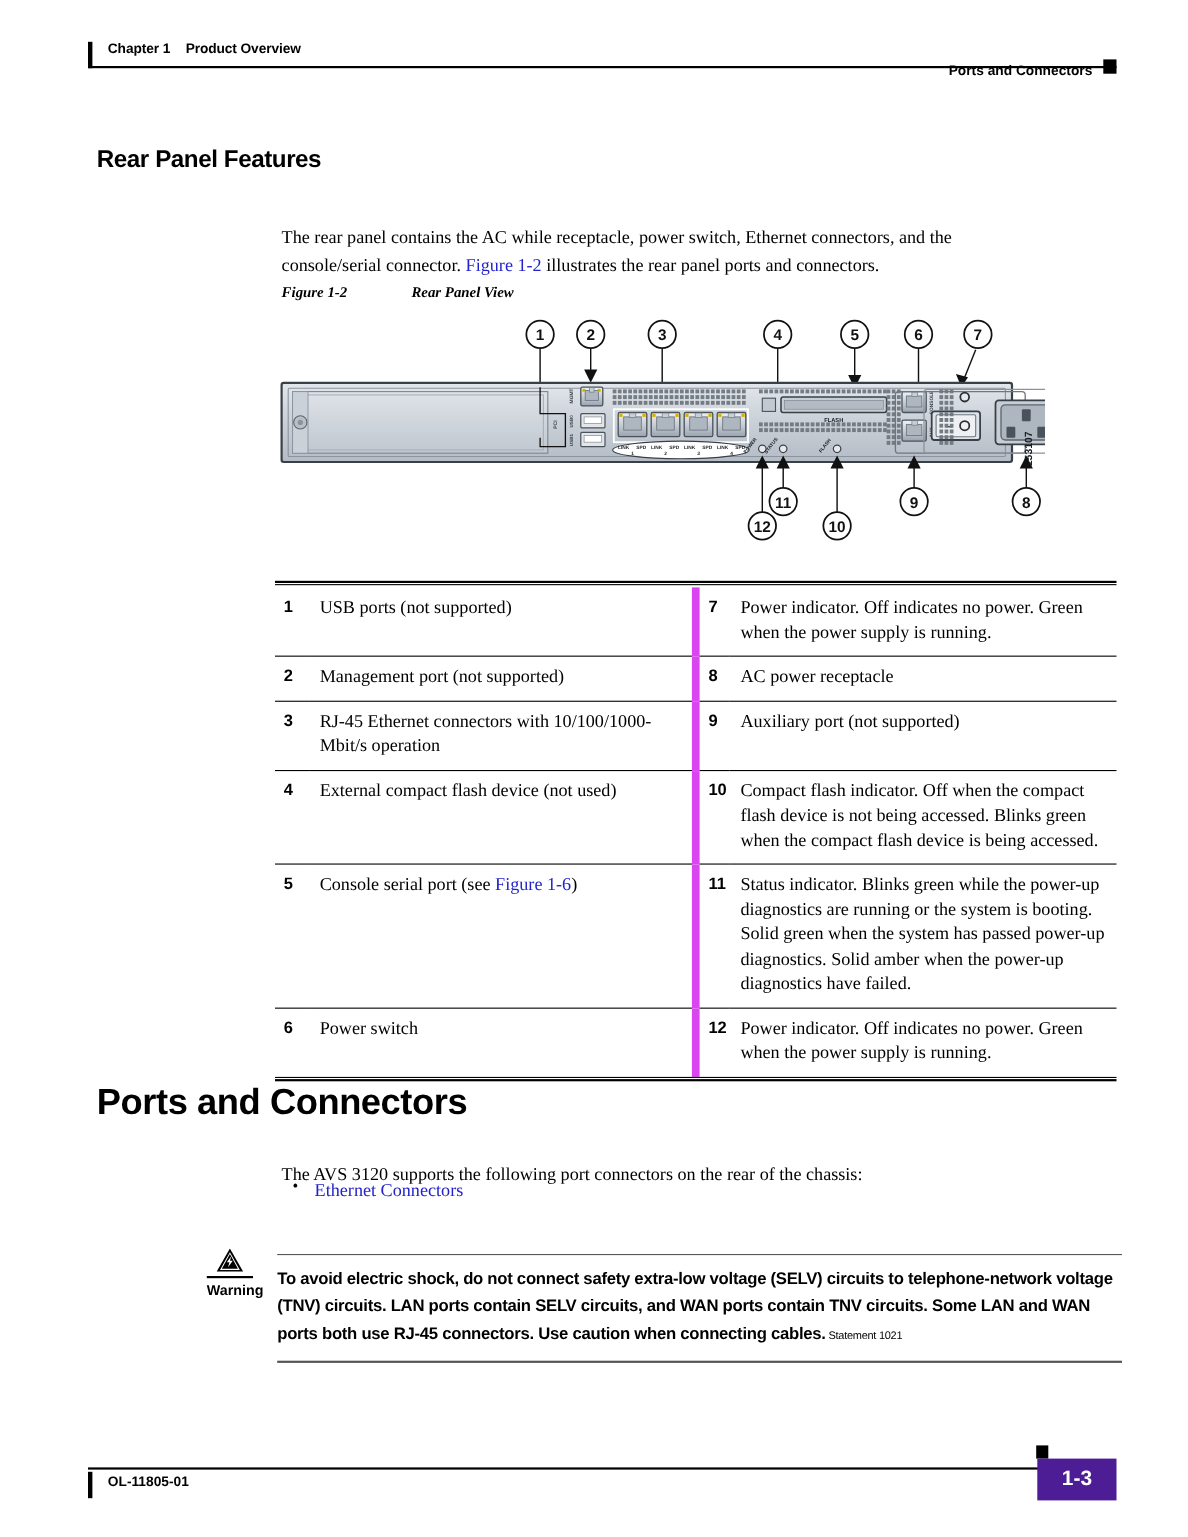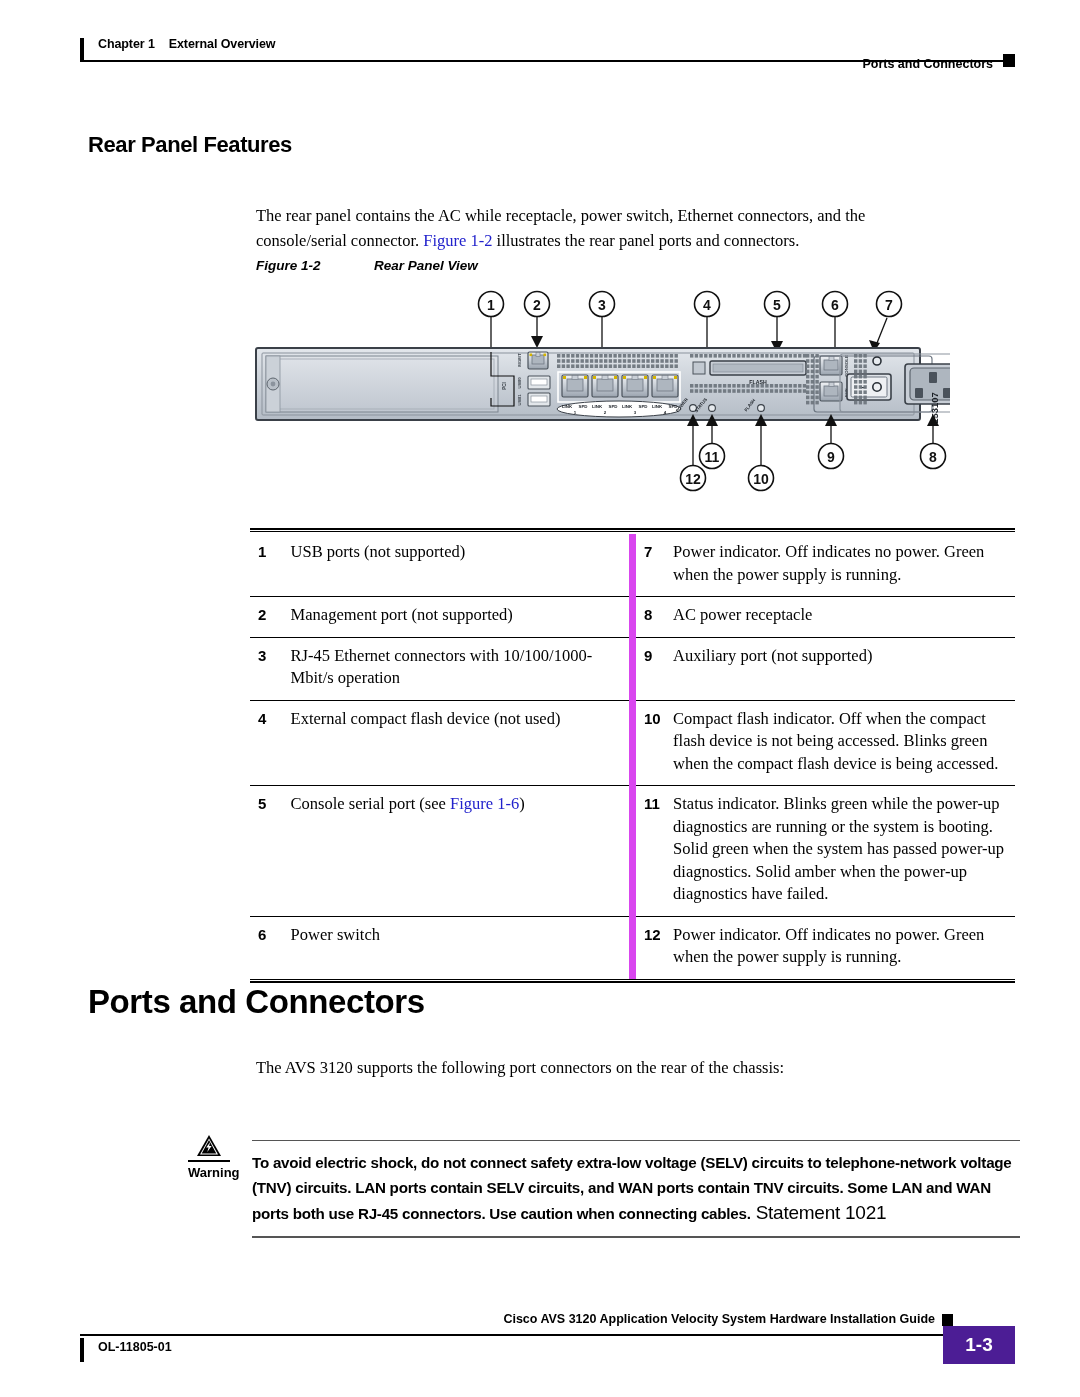--- a/index.html
+++ b/index.html
@@ -46,21 +46,21 @@
     font-family:"Liberation Serif", serif;
     font-size:16.5px; line-height:25px; text-align:left;
   }
   #intro-para { left:256px; top:186px; width:700px; }
   #ports-intro { left:256px; top:1038px; width:700px; }
   a.xref, .xref { color:#2222cc; text-decoration:none; }
 
   
   .fig-caption {
     position:absolute; left:256px; top:258px;
-    font-family:Liberation Sans, sans-serif;
+    font-family:Liberation Serif, serif;
     font-weight:bold; font-style:italic; font-size:13.5px;
   }
   .fig-caption .num { display:inline-block; width:118px; }
 
   
   #figure-rear-panel { position:absolute; left:250px; top:290px; width:700px; height:210px; }
 
   
   #callout-table {
     position:absolute; left:250px; top:534px; width:765px;
@@ -94,21 +94,21 @@
   #warn-label {
     font-family:"Liberation Sans", sans-serif; font-weight:bold; font-size:13px;
   }
   #warn-text-wrap { position:absolute; left:112px; top:8px; width:768px; }
   #warn-rule-top { width:768px; height:1.3px; background:#555; margin-bottom:9px; }
   #warn-rule-bot { width:768px; height:1.3px; background:#555; margin-top:10px; }
   #warn-text {
     font-family:"Liberation Sans", sans-serif; font-weight:bold;
     font-size:15.2px; line-height:25px; letter-spacing:-0.25px;
   }
-  #warn-text .stmt { font-weight:normal; font-size:19px; }
+  #warn-text .stmt { font-weight:normal; font-size:10px; }
 
   
   #pg-footer { position:absolute; left:80px; top:1312px; width:935px; height:55px; }
   #ftr-guide {
     position:absolute; right:80px; top:0;
     font-family:"Liberation Sans", sans-serif; font-weight:bold; font-size:12.5px;
     white-space:nowrap;
   }
   #ftr-guide-tick { position:absolute; right:62px; top:2px; width:11px; height:12px; background:#000; }
   #ftr-rule { position:absolute; left:0; top:22px; width:880px; height:1.6px; background:#000; }
@@ -124,21 +124,21 @@
     display:flex; align-items:center; justify-content:center;
   }
 </style>
 </head>
 <body>
 
 <div class="pg-header">
   <div class="hdr-tick-l"></div>
   <div class="hdr-rule"></div>
   <div class="hdr-left">
-    <span class="chap">Chapter 1</span><span>External Overview</span>
+    <span class="chap">Chapter 1</span><span>Product Overview</span>
   </div>
   <div class="hdr-right">Ports and Connectors</div>
   <div class="hdr-tick-r"></div>
 </div>
 
 <h1 class="sec-title" id="rear-panel-title">Rear Panel Features</h1>
 
 <p class="body-p" id="intro-para"><span>The rear panel contains the AC while receptacle, power switch, Ethernet connectors, and the console/serial connector. </span><span class="xref">Figure 1-2</span><span> illustrates the rear panel ports and connectors.</span></p>
 
 <div class="fig-caption">
@@ -657,20 +657,23 @@
     </tr>
   </tbody>
 </table>
 <div class="tbl-bot-rule" id="tbl-bot-rule" style="top: 979px;"></div>
 
 <h1 class="sec-title" id="ports-conn-title">Ports and Connectors</h1>
 
 <p class="body-p" id="ports-intro">The AVS 3120 supports the following port connectors on the rear of the chassis:</p>
 
 <div id="ports-list">
+  <div class="li">
+    <span>Ethernet Connectors</span>
+  </div>
 </div>
 
 <div id="warning-block">
   <div id="warn-icon-wrap">
     <svg id="warn-icon" width="26" height="24" viewBox="0 0 26 24">
       <polygon points="13,1 25,22 1,22" fill="#000"></polygon>
       <polygon points="13,4.5 22,20.5 4,20.5" fill="#fff"></polygon>
       <polygon points="13,6 20.3,19.4 5.7,19.4" fill="#000"></polygon>
       <polygon points="14.2,8 10.2,13.6 12.6,13.6 11.3,18 15.6,12.1 13.1,12.1" fill="#fff"></polygon>
     </svg>
@@ -678,19 +681,18 @@
     <div id="warn-label">Warning</div>
   </div>
   <div id="warn-text-wrap">
     <div id="warn-rule-top"></div>
     <div id="warn-text"><span>To avoid electric shock, do not connect safety extra-low voltage (SELV) circuits to telephone-network voltage (TNV) circuits. LAN ports contain SELV circuits, and WAN ports contain TNV circuits. Some LAN and WAN ports both use RJ-45 connectors. Use caution when connecting cables.</span><span class="stmt"> Statement 1021</span></div>
     <div id="warn-rule-bot"></div>
   </div>
 </div>
 
 <div id="pg-footer">
-  <div id="ftr-guide">Cisco AVS 3120 Application Velocity System Hardware Installation Guide</div>
   <div id="ftr-guide-tick"></div>
   <div id="ftr-rule"></div>
   <div id="ftr-tick-l"></div>
   <div id="ftr-docid">OL-11805-01</div>
   <div id="ftr-pageno-box">1-3</div>
 </div>
 
 </body></html>

